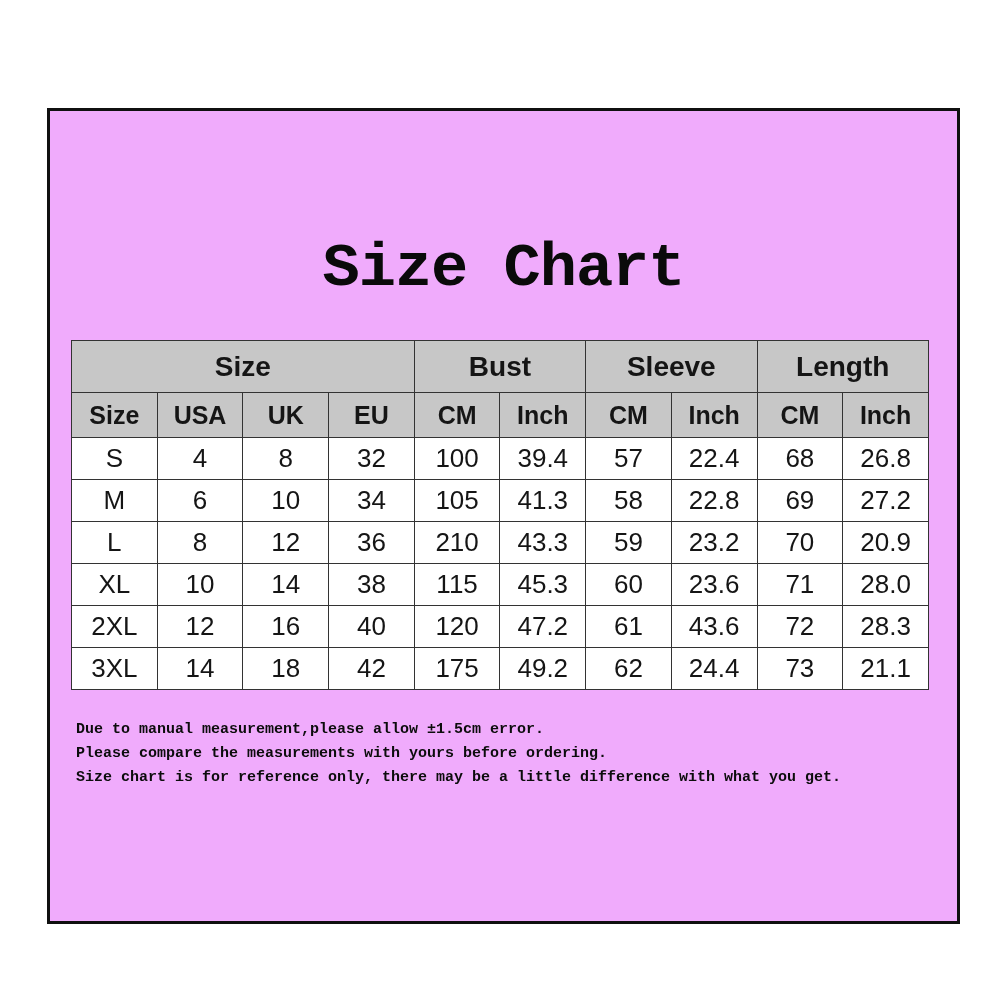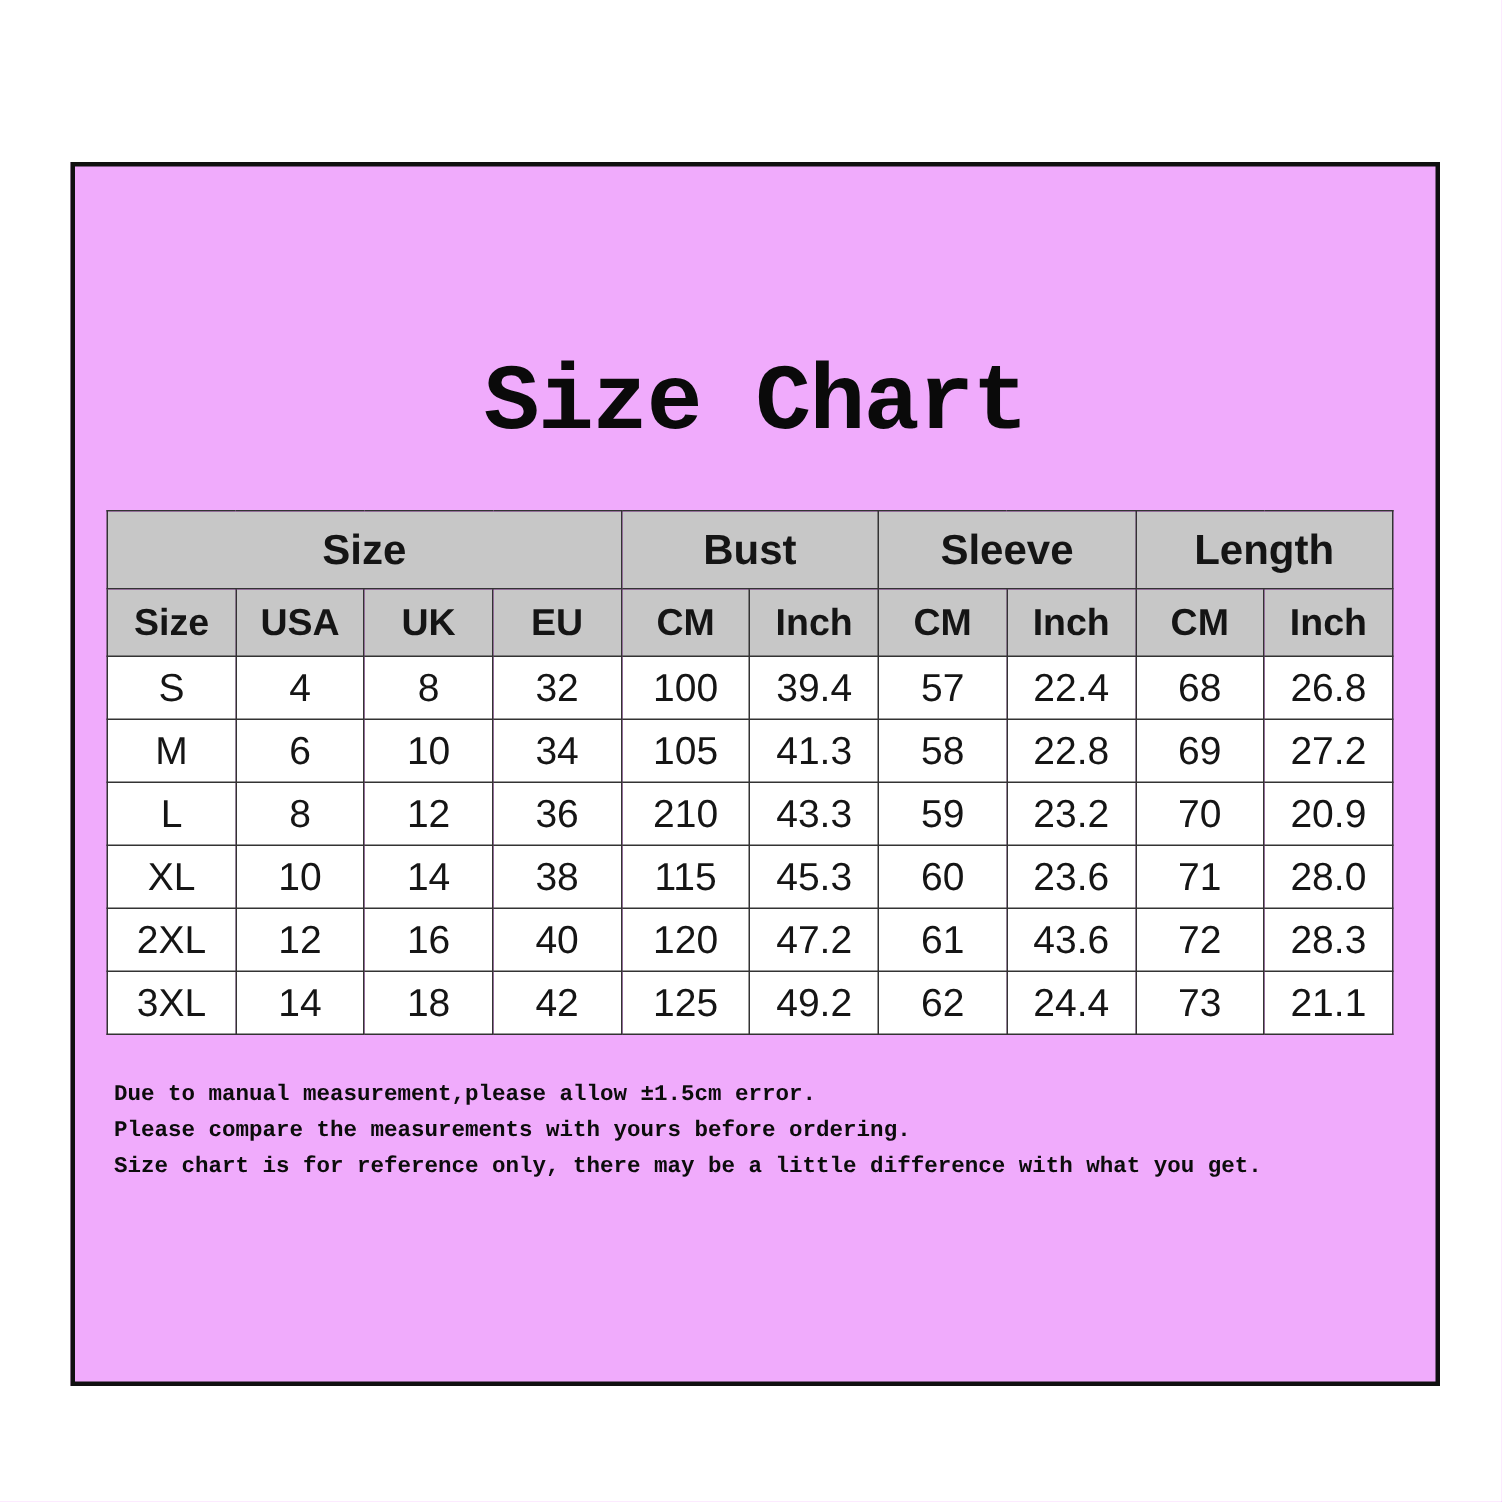--- a/index.html
+++ b/index.html
@@ -183,21 +183,21 @@
           <td>61</td>
           <td>43.6</td>
           <td>72</td>
           <td>28.3</td>
         </tr>
         <tr>
           <td>3XL</td>
           <td>14</td>
           <td>18</td>
           <td>42</td>
-          <td>125</td>
+          <td>175</td>
           <td>49.2</td>
           <td>62</td>
           <td>24.4</td>
           <td>73</td>
           <td>21.1</td>
         </tr>
       </tbody>
   </table>
 
   <div class="notes">

